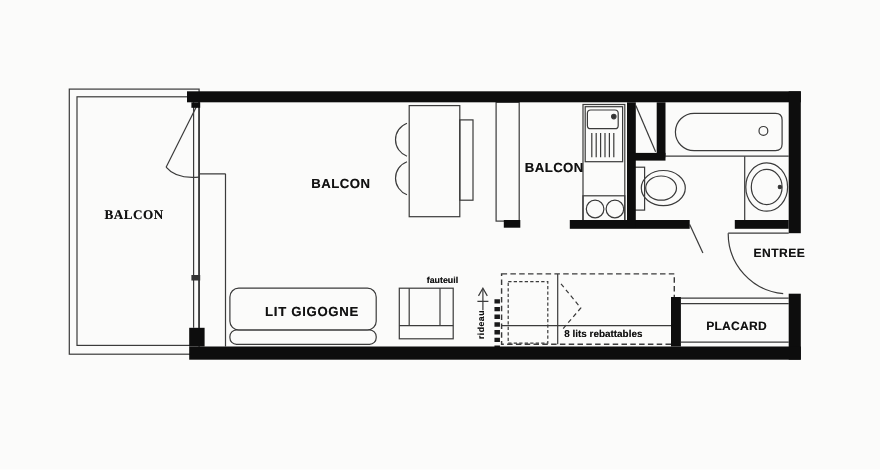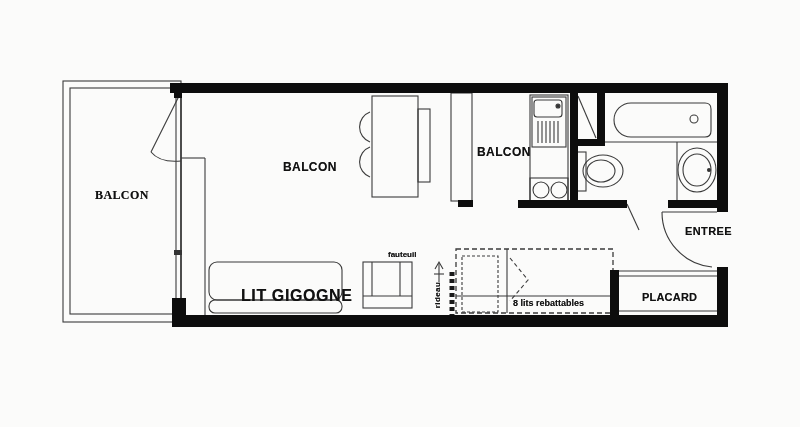--- a/index.html
+++ b/index.html
@@ -12,21 +12,21 @@
   .lbl{
     position:absolute;color:#111;font-weight:bold;white-space:nowrap;
     text-shadow:0 0 0.6px rgba(20,20,20,0.55);
     letter-spacing:0.4px;line-height:1;
   }
   .lbl-balcon  {left:95px;  top:189px; font-size:12px;font-family:Liberation Serif, serif;}
   .lbl-sejour  {left:283px; top:161px; font-size:12px;}
   .lbl-cuisine {left:477px; top:146px; font-size:12px;}
   .lbl-entree  {left:685px; top:226px; font-size:11px;}
   .lbl-placard {left:642px; top:292px; font-size:11px; letter-spacing:0.2px;}
-  .lbl-litgigogne{left:212px;top:288px;font-size:16px;letter-spacing:0.6px;padding-left:29px;}
+  .lbl-litgigogne{left:212px;top:277px;font-size:12px;letter-spacing:0.6px;padding-left:29px;}
   .lbl-fauteuil{left:388px; top:251px; font-size:8px; letter-spacing:0;}
   .lbl-lits    {left:513px; top:299px; font-size:9px; letter-spacing:0;}
   .lbl-rideau  {left:420px; top:291px; width:36px; text-align:center;
                 font-size:8px; font-weight:bold;
                 transform:rotate(-90deg); transform-origin:center;}
 </style>
 </head>
 <body>
 
 <div id="canvas">

